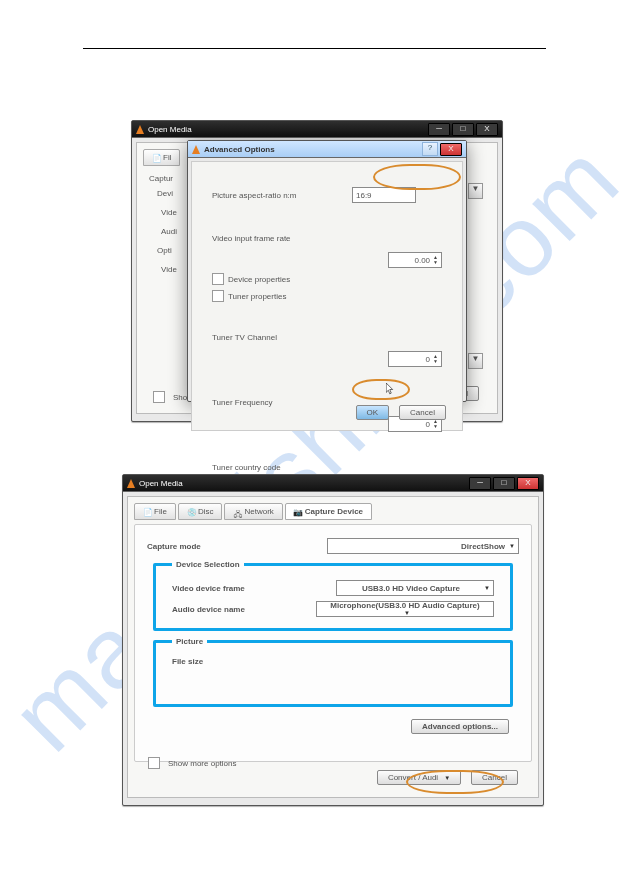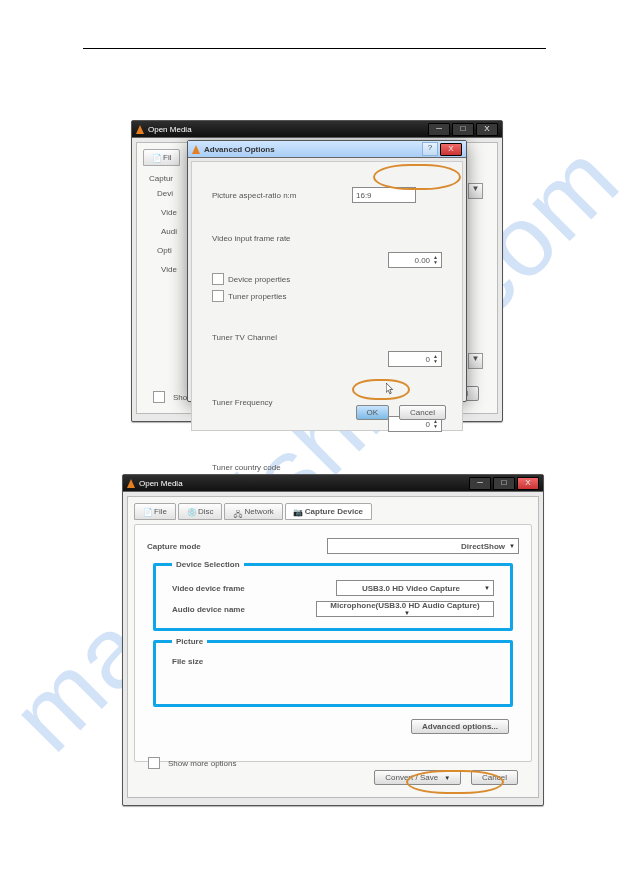--- a/index.html
+++ b/index.html
@@ -383,21 +383,21 @@
       <div class="footer-row">
         <span class="btn">Advanced options...</span>
       </div>
     </div>
     <div class="left-footer" style="position:absolute; left:10px; bottom:24px;">
       <span class="check"></span>
       <span>Show more options</span>
     </div>
     <div class="footer-row" style="position:absolute; right:10px; bottom:6px;">
       <span class="btn">
-            <span>Convert / Save</span>
+            <span>Convert / Audi</span>
             <span class="chev" style="margin-left:6px;">▼</span>
           </span>
       <span class="btn">Cancel</span>
     </div>
     <div class="circle" style="left:278px; bottom:3px; width:94px; height:20px;"></div>
   </div>
 </div>
 
 </div>
 

